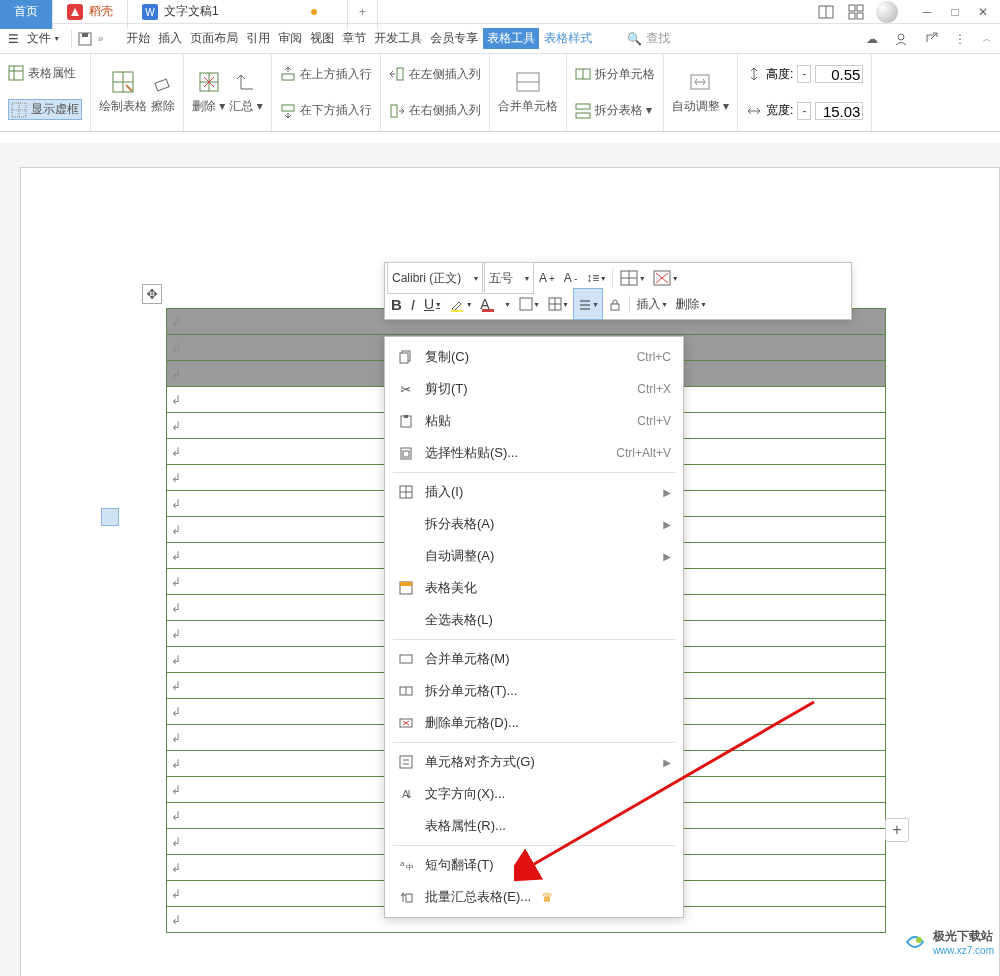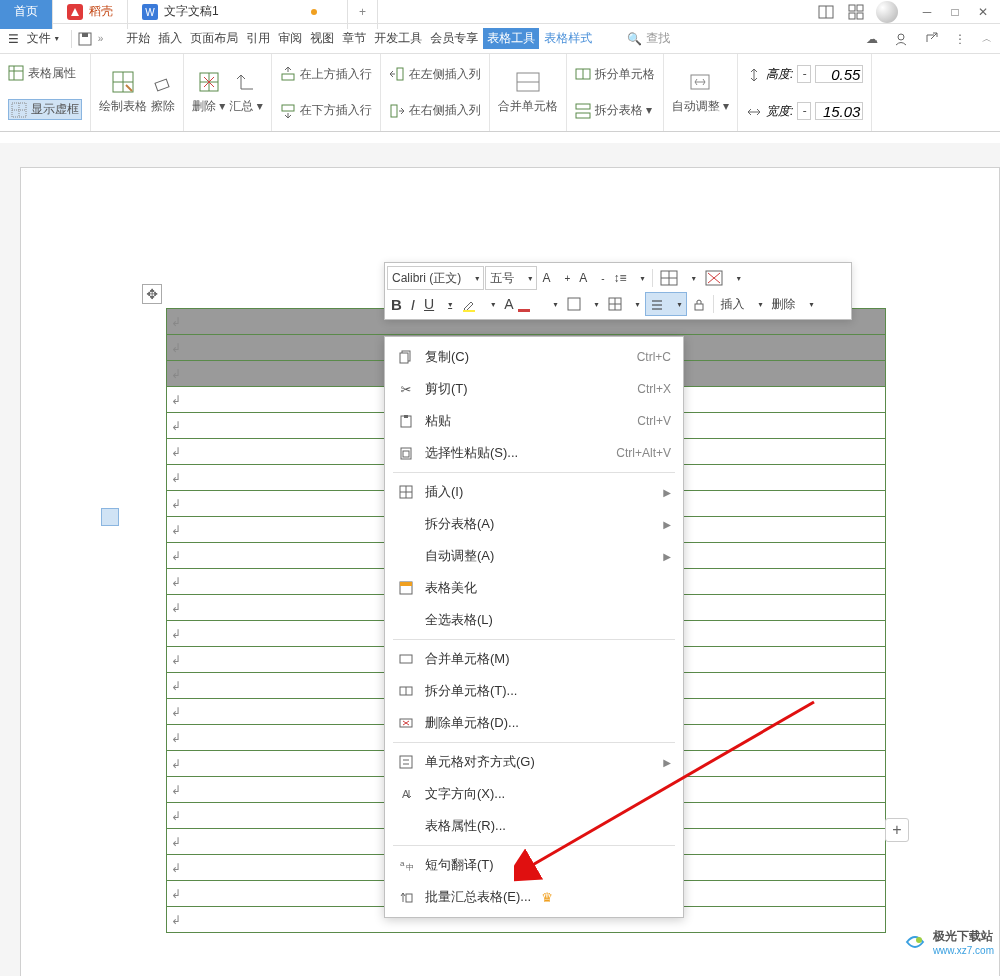--- a/index.html
+++ b/index.html
@@ -31,38 +31,38 @@
 
 
 .ribbon { display: flex; height: 78px; border-bottom: 1px solid #d0d0d0; background: #fff; }
 .rgroup { display: flex; flex-direction: column; padding: 4px 8px; border-right: 1px solid #e5e5e5; justify-content: space-around; gap: 4px;}
 .rbtn { display: flex; align-items: center; gap: 4px; color: #555; font-size: 12px; }
 .rbtn.big { flex-direction: column; justify-content: center; align-items: center; height: 60px; gap: 4px; }
 .ricon { width: 16px; height: 16px; display: inline-flex; align-items: center; justify-content: center; }
 .ricon.big { width: 24px; height: 24px; }
 .rgroup.stack { flex-direction: column; }
 .rgroup.h { flex-direction: row; align-items: center;}
-.spinner { display: flex; align-items: flex-end; gap: 4px; font-style: italic; }
+.spinner { display: flex; align-items: center; gap: 4px; }
 .spinner .val { border: 1px solid #ccc; background: #fff; width: 48px; height: 18px; text-align: right; padding: 0 2px; font-size: 15px; }
 .spinner .minus { border: 1px solid #ccc; width: 14px; height: 18px; display: flex; align-items: center; justify-content: center; font-size: 12px; color: #555; }
 
 
 .docarea { position: absolute; top: 143px; left: 0; right: 0; bottom: 0; background: #f5f5f5; overflow: hidden; }
 .page { position: absolute; left: 20px; top: 24px; width: 980px; height: 900px; background: #fff; border: 1px solid #d0d0d0; }
 .tablewrap { position: absolute; left: 145px; top: 140px; width: 720px; }
 .tablehandle { position: absolute; left: -24px; top: -24px; width: 20px; height: 20px; border: 1px solid #aaa; display: flex; align-items: center; justify-content: center; color: #666; background: #fff; font-size: 14px; }
 table.doc-table { border-collapse: collapse; width: 100%; }
 table.doc-table td { border: 1px solid #5a8a4a; height: 26px; padding: 0 4px; font-size: 12px; color: #888; }
 table.doc-table tr.sel td { background: #9a9a9a; }
 .addbtn-side { position: absolute; left: 864px; top: 650px; width: 24px; height: 24px; border: 1px solid #ccc; border-radius: 3px; display: flex; align-items: center; justify-content: center; background: #fff; color: #666; font-size: 16px; }
 
 
 .minitoolbar { position: absolute; left: 384px; top: 262px; width: 468px; height: 58px; background: #fff; border: 1px solid #c0c0c0; box-shadow: 0 2px 8px rgba(0,0,0,0.15); display: flex; flex-direction: column; padding: 2px; }
 .mt-row { display: flex; align-items: center; height: 26px; gap: 1px; }
-.mt-item { padding: 0 4px; display: flex; align-items: center; gap: 14px; color: #444; font-size: 12px; height: 24px; }
+.mt-item { padding: 0 4px; display: flex; align-items: center; gap: 2px; color: #444; font-size: 12px; height: 32px; }
 .mt-item.combo { border: 1px solid #ccc; background: #fff; min-width: 96px; justify-content: space-between; padding: 0 4px; font-size: 12px; }
 .mt-item.combo.small { min-width: 50px; }
 .mt-sep { width: 1px; height: 18px; background: #ddd; margin: 0 2px; }
 .mt-item.active { background: #d0e3f5; border: 1px solid #8ab5e0; }
 
 
 .ctxmenu { position: absolute; left: 384px; top: 336px; width: 300px; background: #fff; border: 1px solid #c0c0c0; box-shadow: 0 2px 10px rgba(0,0,0,0.2); padding: 4px 0; }
 .ctx-item { display: flex; align-items: center; height: 32px; padding: 0 12px; gap: 10px; color: #333; font-size: 13px; }
 .ctx-item .icn { width: 18px; height: 18px; display: flex; align-items: center; justify-content: center; color: #555; }
 .ctx-item .shortcut { margin-left: auto; color: #888; font-size: 12px; }

